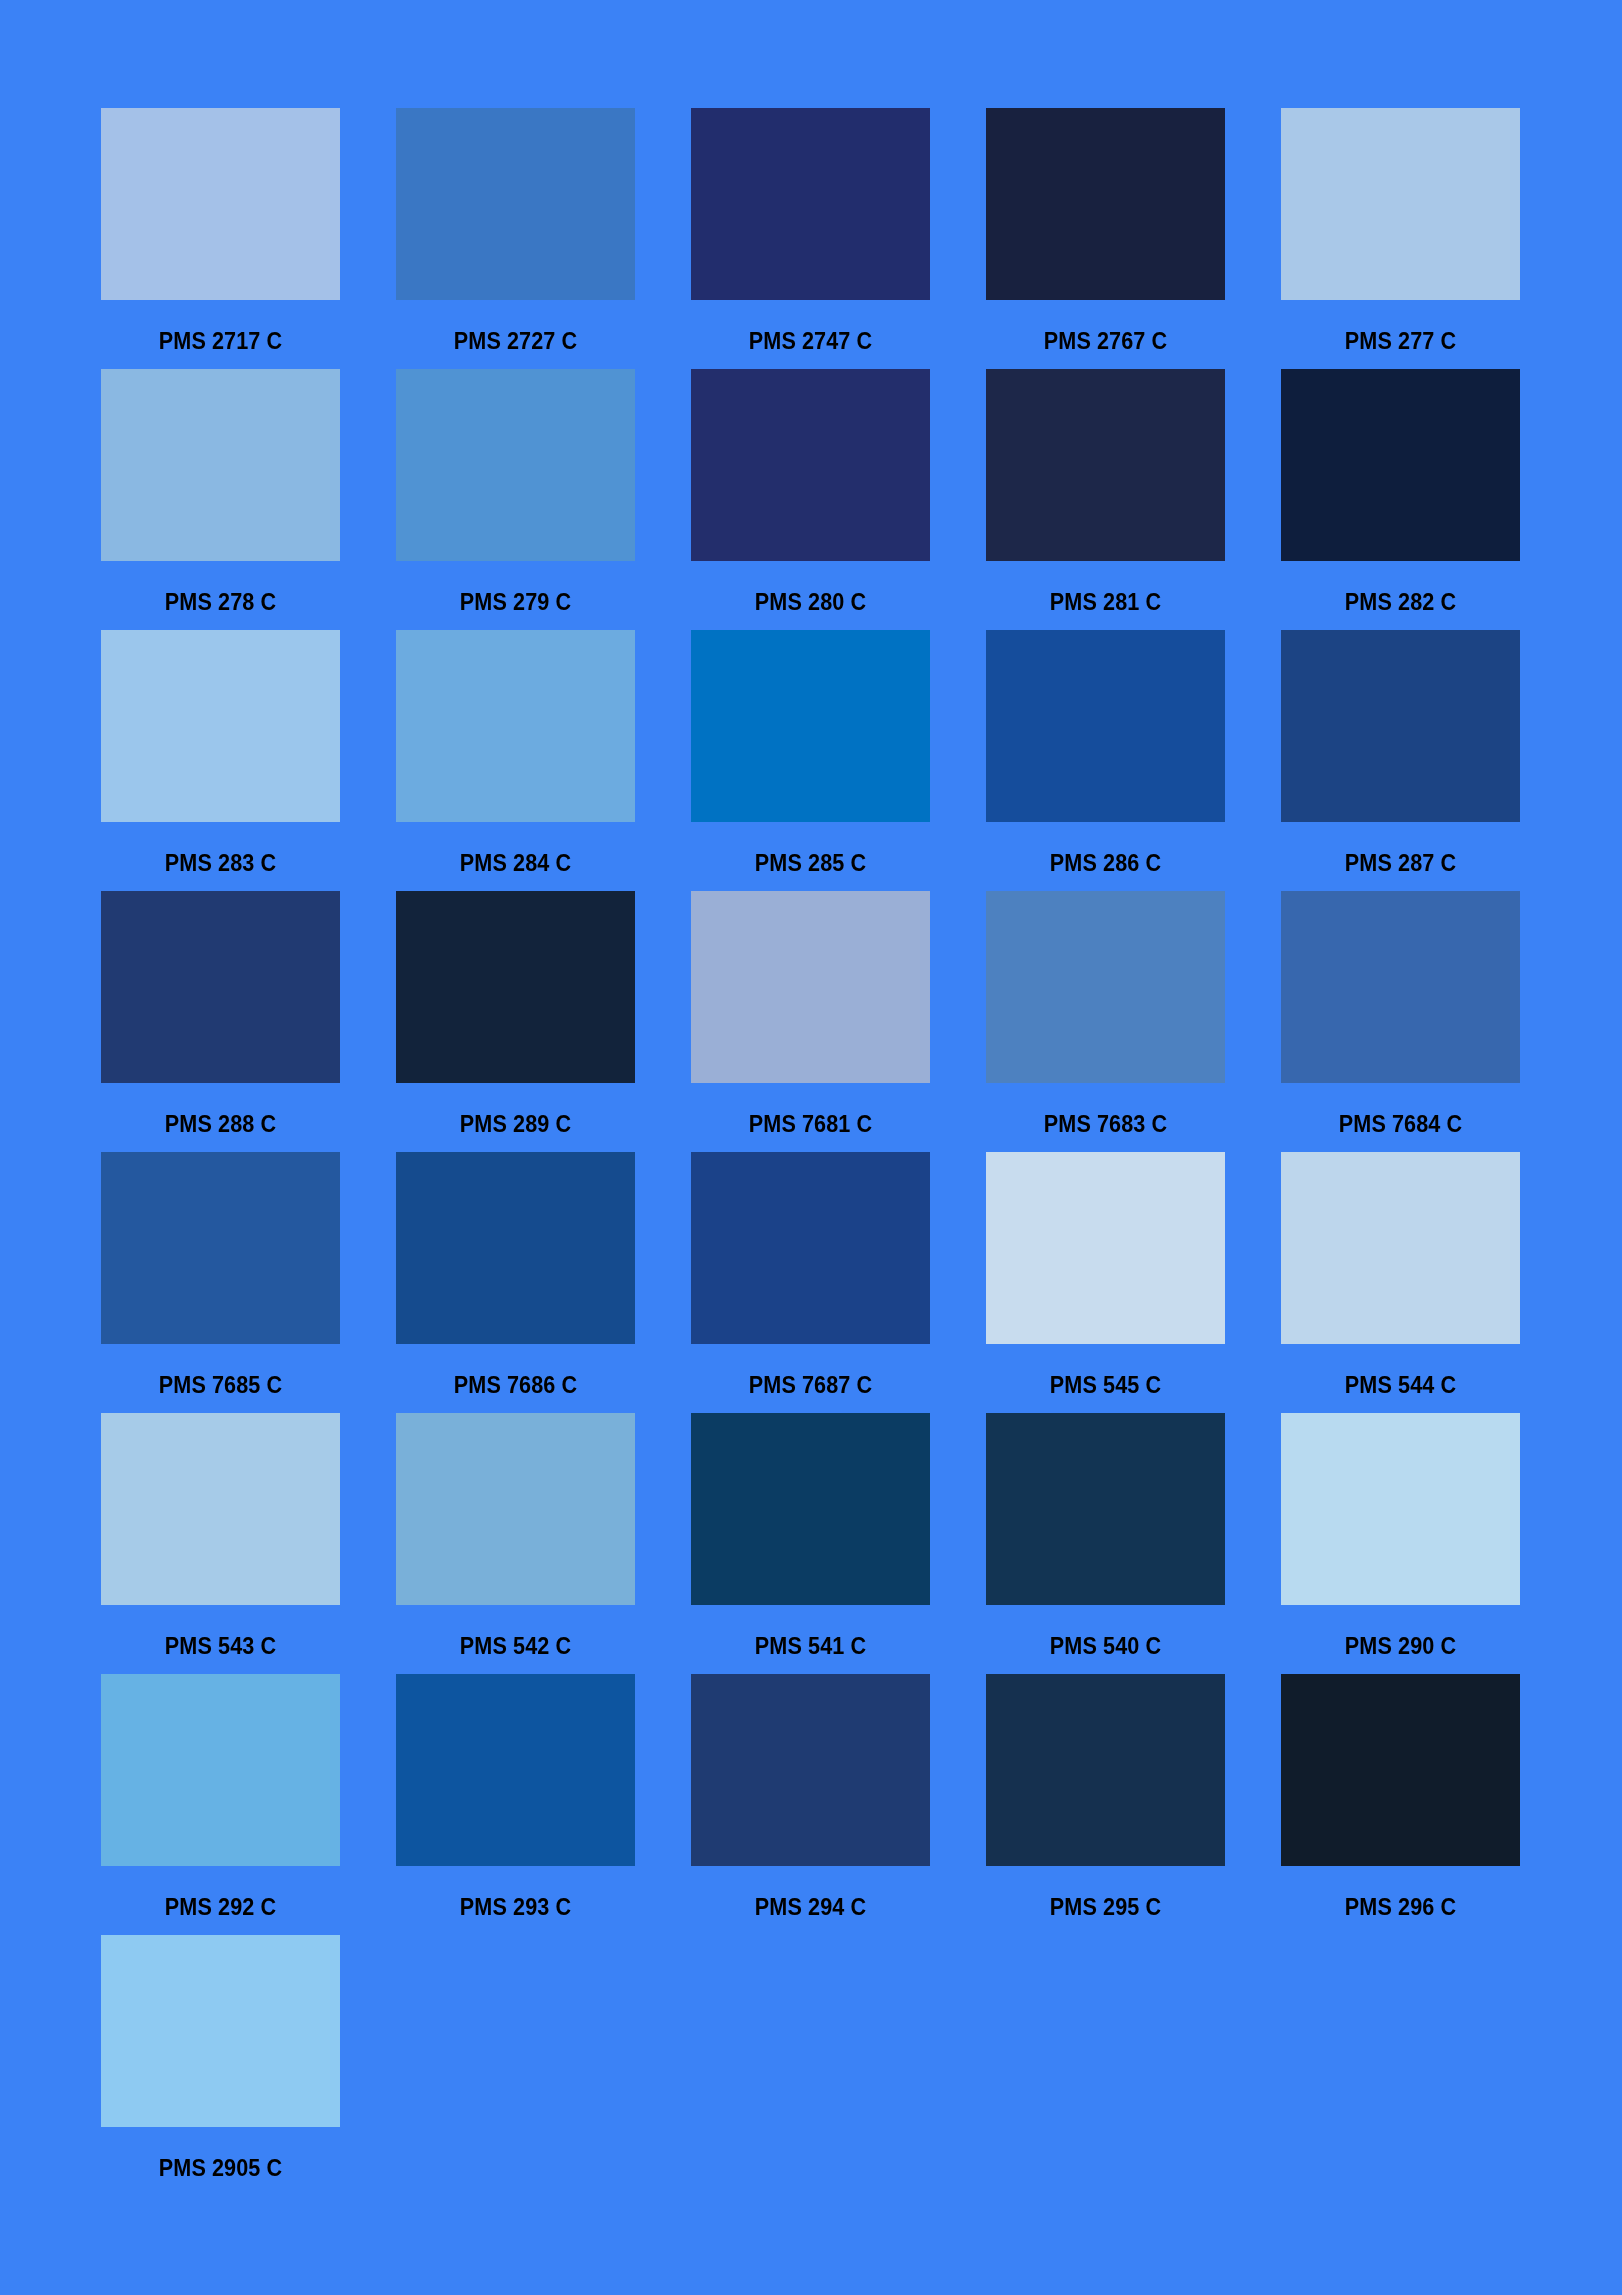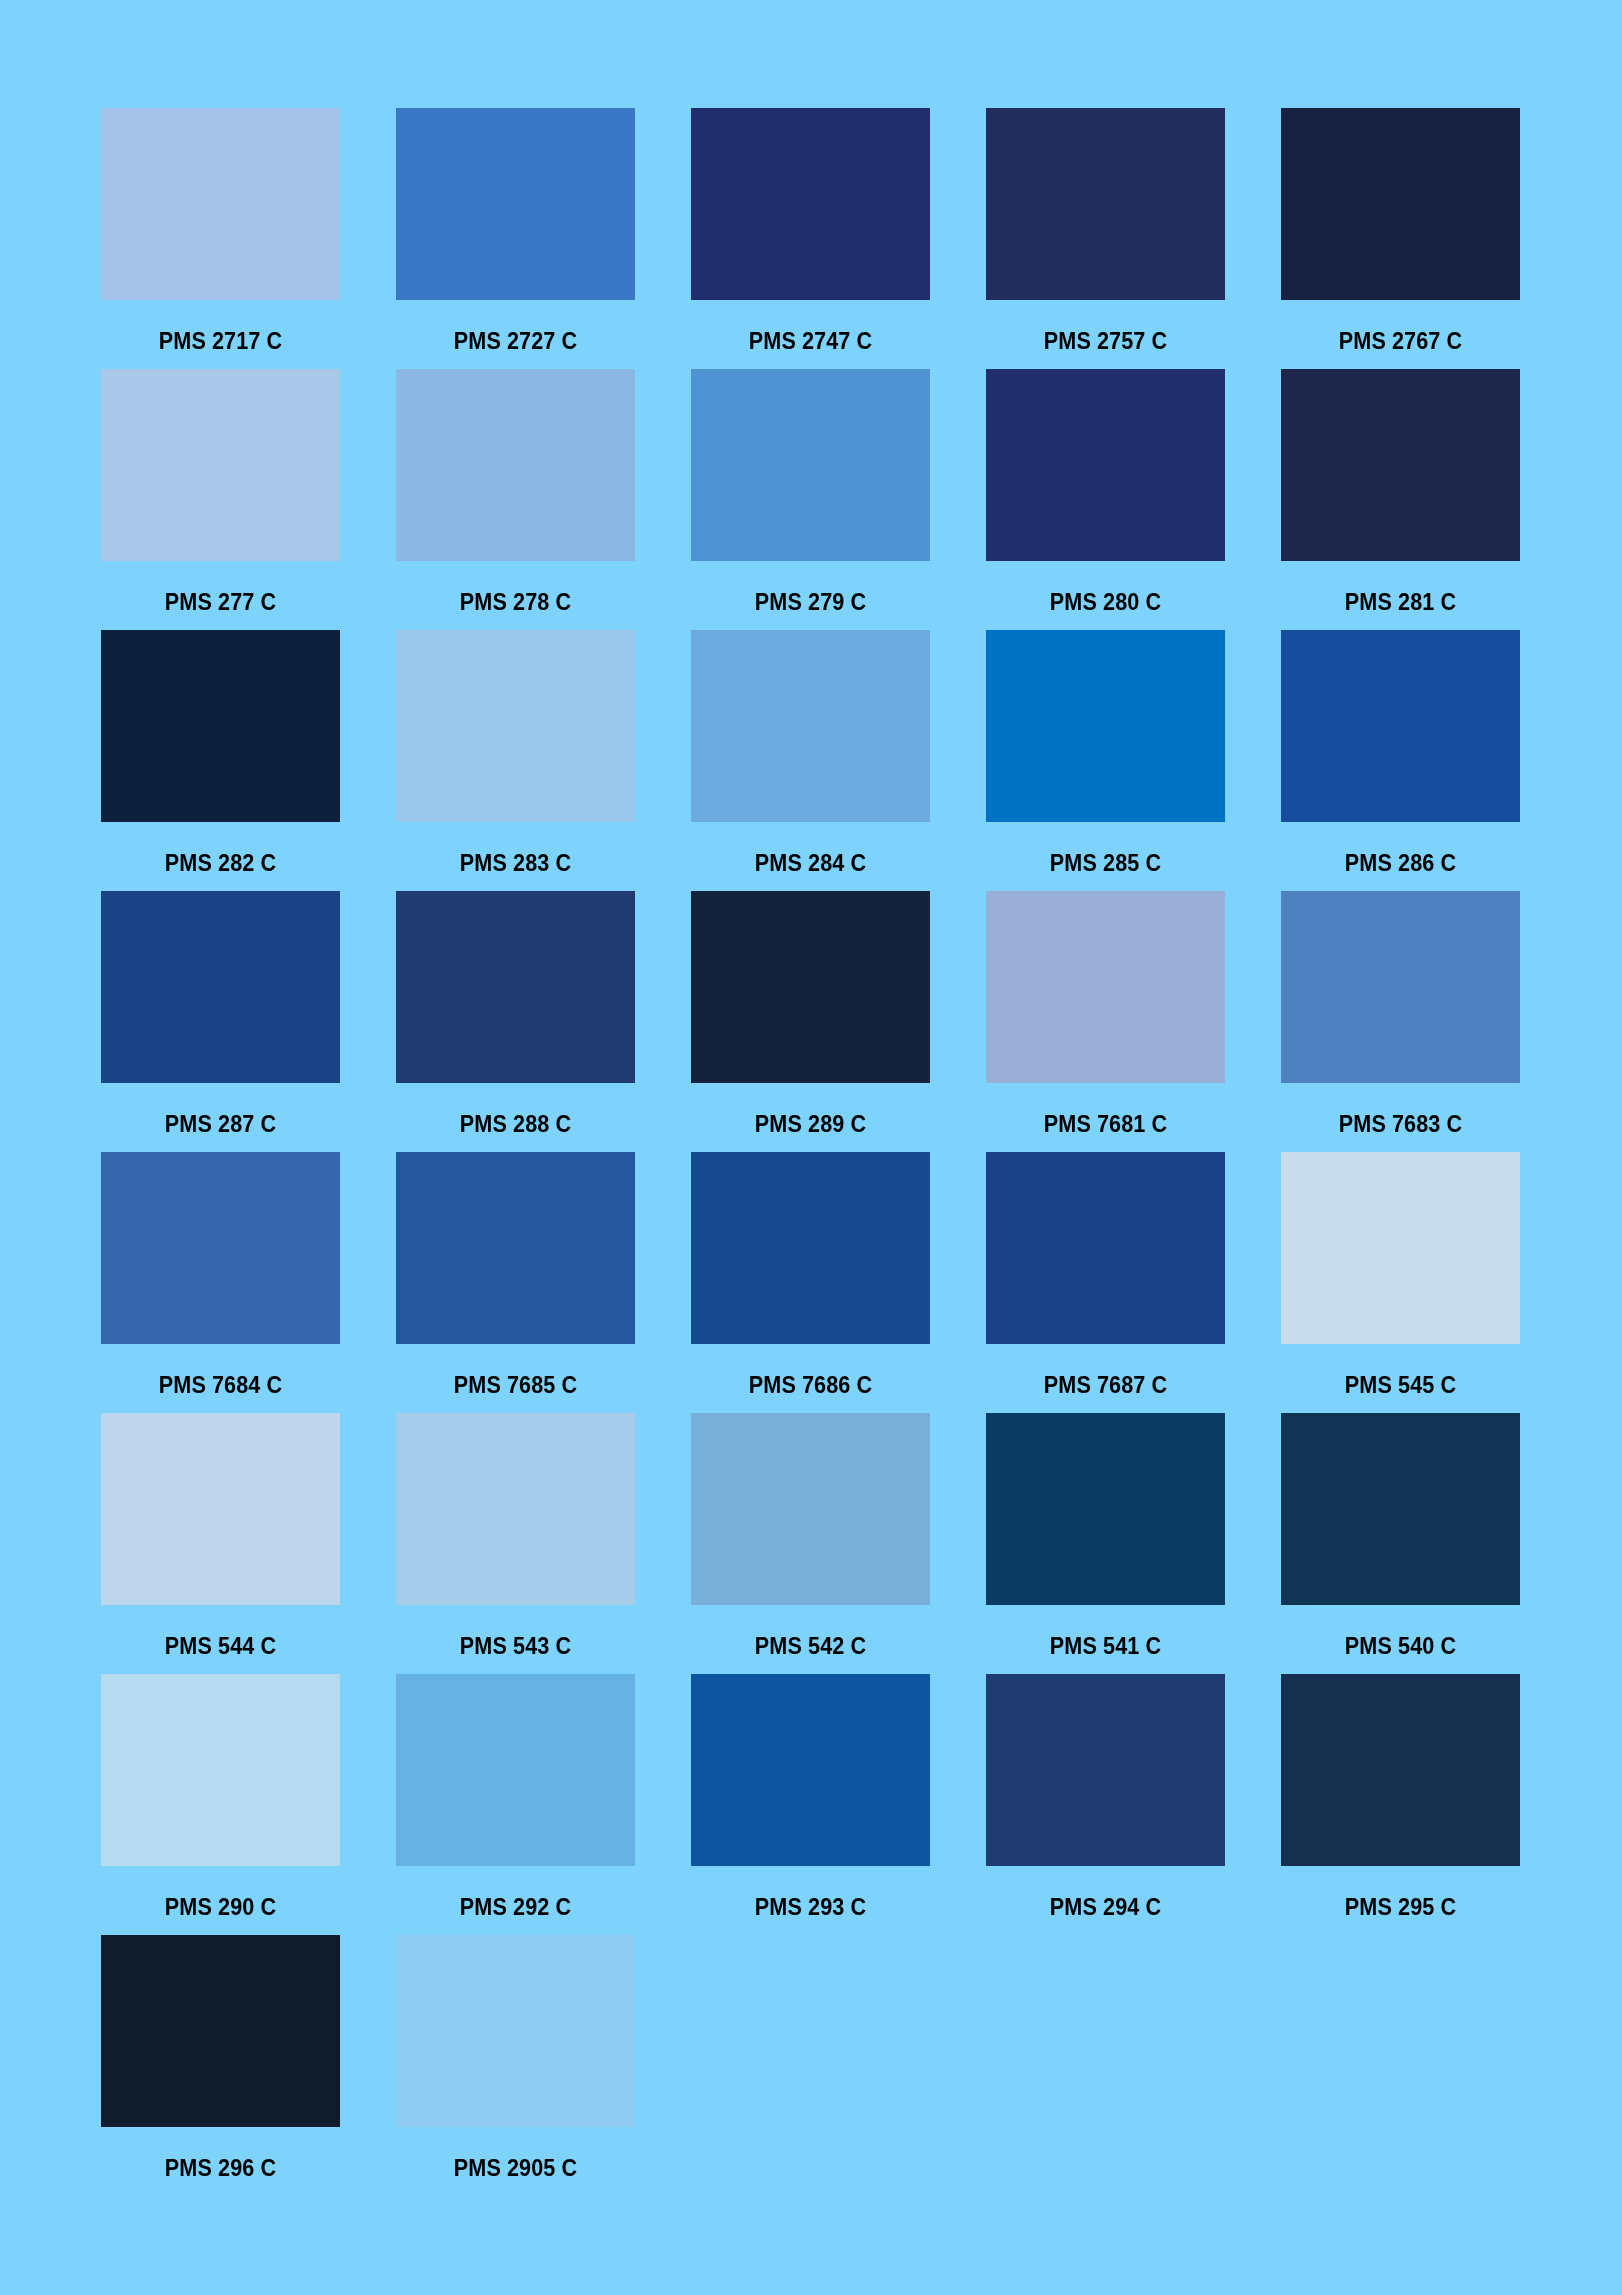--- a/index.html
+++ b/index.html
@@ -10,21 +10,21 @@
   }
   body {
     font-family: "Liberation Sans", "DejaVu Sans", sans-serif;
     -webkit-font-smoothing: antialiased;
   }
 
   #sheet {
     position: relative;
     width: 1622px;
     height: 2295px;
-    background: #7dd3fc;
+    background: #3b82f6;
     box-sizing: border-box;
     overflow: hidden;
   }
 
   #swatch-grid {
     position: absolute;
     left: 101px;
     top: 108px;
     width: 1419px;
     display: grid;
@@ -74,24 +74,20 @@
       </div>
       <div class="swatch-cell">
         <div class="swatch-chip" style="background-color: rgb(58, 119, 196);"></div>
         <div class="swatch-label">PMS 2727 C</div>
       </div>
       <div class="swatch-cell">
         <div class="swatch-chip" style="background-color: rgb(34, 45, 109);"></div>
         <div class="swatch-label">PMS 2747 C</div>
       </div>
       <div class="swatch-cell">
-        <div class="swatch-chip" style="background-color: rgb(34, 45, 94);"></div>
-        <div class="swatch-label">PMS 2757 C</div>
-      </div>
-      <div class="swatch-cell">
         <div class="swatch-chip" style="background-color: rgb(24, 33, 63);"></div>
         <div class="swatch-label">PMS 2767 C</div>
       </div>
       <div class="swatch-cell">
         <div class="swatch-chip" style="background-color: rgb(169, 200, 232);"></div>
         <div class="swatch-label">PMS 277 C</div>
       </div>
       <div class="swatch-cell">
         <div class="swatch-chip" style="background-color: rgb(138, 184, 226);"></div>
         <div class="swatch-label">PMS 278 C</div>

